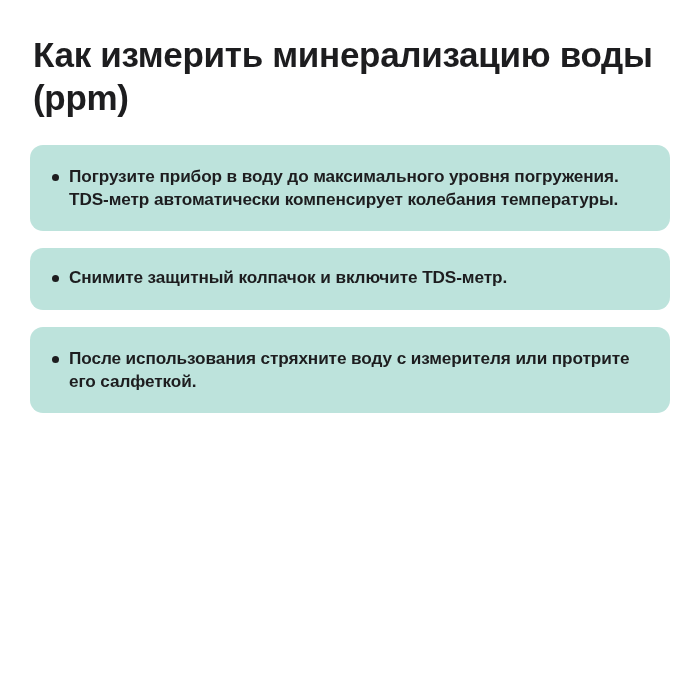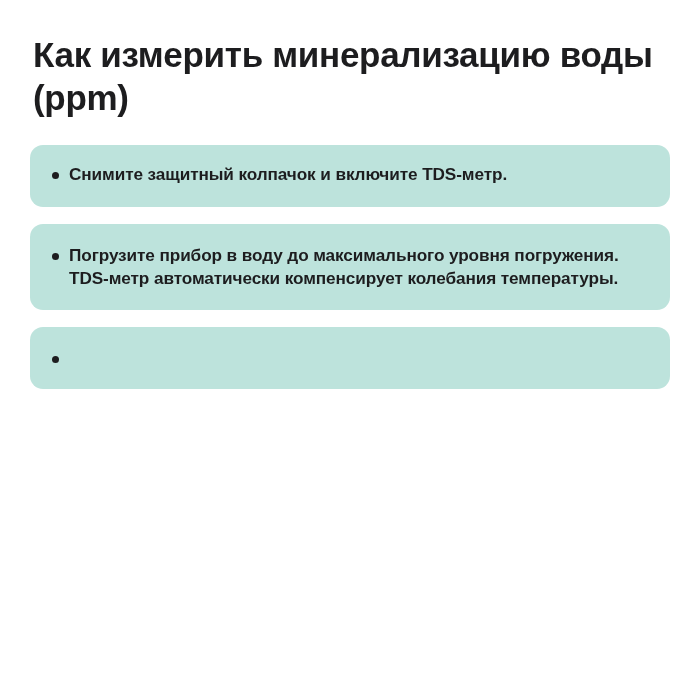--- a/index.html
+++ b/index.html
@@ -64,29 +64,30 @@
 </style>
 </head>
 <body>
 
 <div class="page">
 
   <h1 class="title">Как измерить минерализацию воды (ppm)</h1>
 
   <div class="steps">
 
+    <div class="step">
+      <span class="bullet"></span>
+      <span class="step-text">Погрузите прибор в воду до максимального уровня погружения. TDS-метр автоматически компенсирует колебания температуры.</span>
+    </div>
+
     <div class="step step-1">
       <span class="bullet"></span>
       <span class="step-text">Снимите защитный колпачок и включите TDS-метр.</span>
     </div>
 
-    <div class="step">
-      <span class="bullet"></span>
-      <span class="step-text">Погрузите прибор в воду до максимального уровня погружения. TDS-метр автоматически компенсирует колебания температуры.</span>
-    </div>
-
 
     <div class="step">
       <span class="bullet"></span>
+      <span class="step-text">После использования стряхните воду с измерителя или протрите его салфеткой.</span>
     </div>
 
   </div>
 </div>
 
 </body></html>

